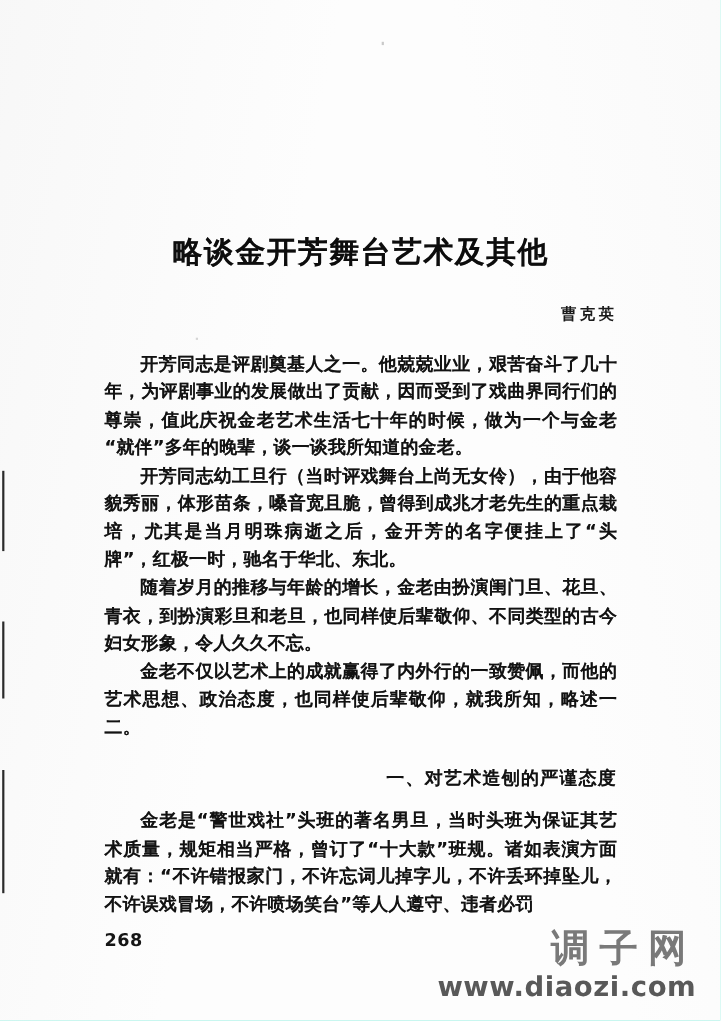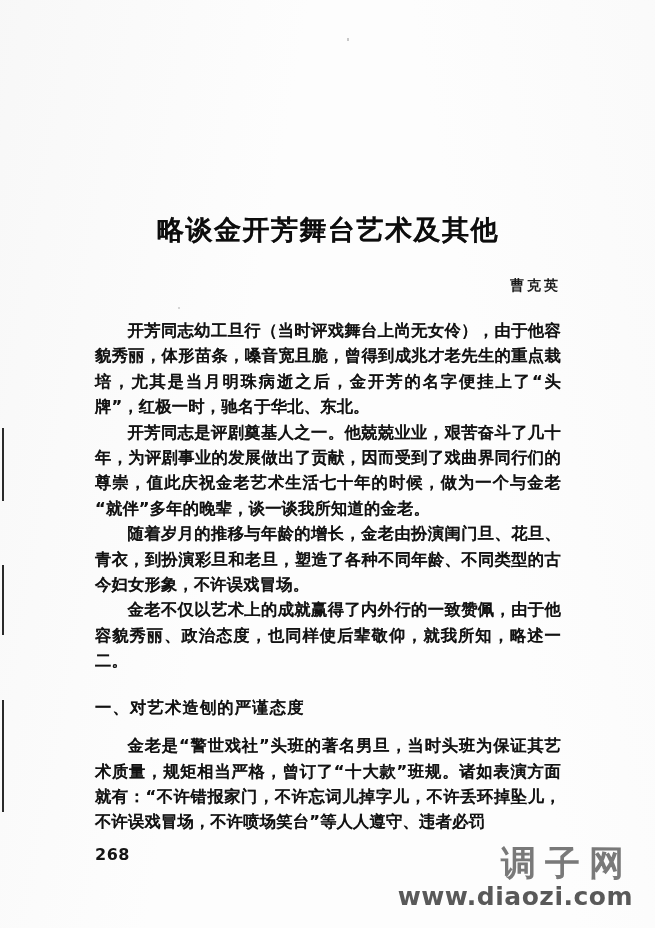--- a/index.html
+++ b/index.html
@@ -105,21 +105,21 @@
     text-shadow: 0 0 0.55px rgba(0,0,0,0.5);
   }
 
   h2.section-head {
     margin: 0;
     padding: 0;
     font-size: 16.3px;
     line-height: 25.4px;
     font-weight: bold;
     color: #121212;
-    text-align: left;
+    text-align: right;
     letter-spacing: 1.2px;
     text-shadow: 0 0 0.55px rgba(0,0,0,0.5);
   }
 
   .gap-before-head { height: 21px; }
   .gap-after-head  { height: 13px; }
 
   .page-number {
     position: absolute;
     left: 95px;
@@ -175,24 +175,24 @@
   <div class="bind-mark m3"></div>
 
   <div class="content">
 
     <h1 class="doc-title">略谈金开芳舞台艺术及其他</h1>
 
     <div class="doc-author">曹克英</div>
 
     <div class="body-block">
 
+      <p class="para">开芳同志是评剧奠基人之一。他兢兢业业，艰苦奋斗了几十年，为评剧事业的发展做出了贡献，因而受到了戏曲界同行们的尊崇，值此庆祝金老艺术生活七十年的时候，做为一个与金老“就伴”多年的晚辈，谈一谈我所知道的金老。</p>
       <p class="para">开芳同志幼工旦行（当时评戏舞台上尚无女伶），由于他容貌秀丽，体形苗条，嗓音宽且脆，曾得到成兆才老先生的重点栽培，尤其是当月明珠病逝之后，金开芳的名字便挂上了“头牌”，红极一时，驰名于华北、东北。</p>
-      <p class="para">开芳同志是评剧奠基人之一。他兢兢业业，艰苦奋斗了几十年，为评剧事业的发展做出了贡献，因而受到了戏曲界同行们的尊崇，值此庆祝金老艺术生活七十年的时候，做为一个与金老“就伴”多年的晚辈，谈一谈我所知道的金老。</p>
-      <p class="para">随着岁月的推移与年龄的增长，金老由扮演闺门旦、花旦、青衣，到扮演彩旦和老旦，塑造了各种不同年龄、不同类型的古今妇女形象，不许误戏冒场。</p>
-      <p class="para">金老不仅以艺术上的成就赢得了内外行的一致赞佩，由于他容貌秀丽、政治态度，也同样使后辈敬仰，就我所知，略述一二。</p>
+      <p class="para">随着岁月的推移与年龄的增长，金老由扮演闺门旦、花旦、青衣，到扮演彩旦和老旦，也同样使后辈敬仰、不同类型的古今妇女形象，令人久久不忘。</p>
+      <p class="para">金老不仅以艺术上的成就赢得了内外行的一致赞佩，而他的艺术思想、政治态度，也同样使后辈敬仰，就我所知，略述一二。</p>
 
       <div class="gap-before-head"></div>
 
       <h2 class="section-head">一、对艺术造刨的严谨态度</h2>
 
       <div class="gap-after-head"></div>
 
       <p class="para">金老是“警世戏社”头班的著名男旦，当时头班为保证其艺术质量，规矩相当严格，曾订了“十大款”班规。诸如表演方面就有：“不许错报家门，不许忘词儿掉字儿，不许丢环掉坠儿，不许误戏冒场，不许喷场笑台”等人人遵守、违者必罚</p>
 
     </div>

